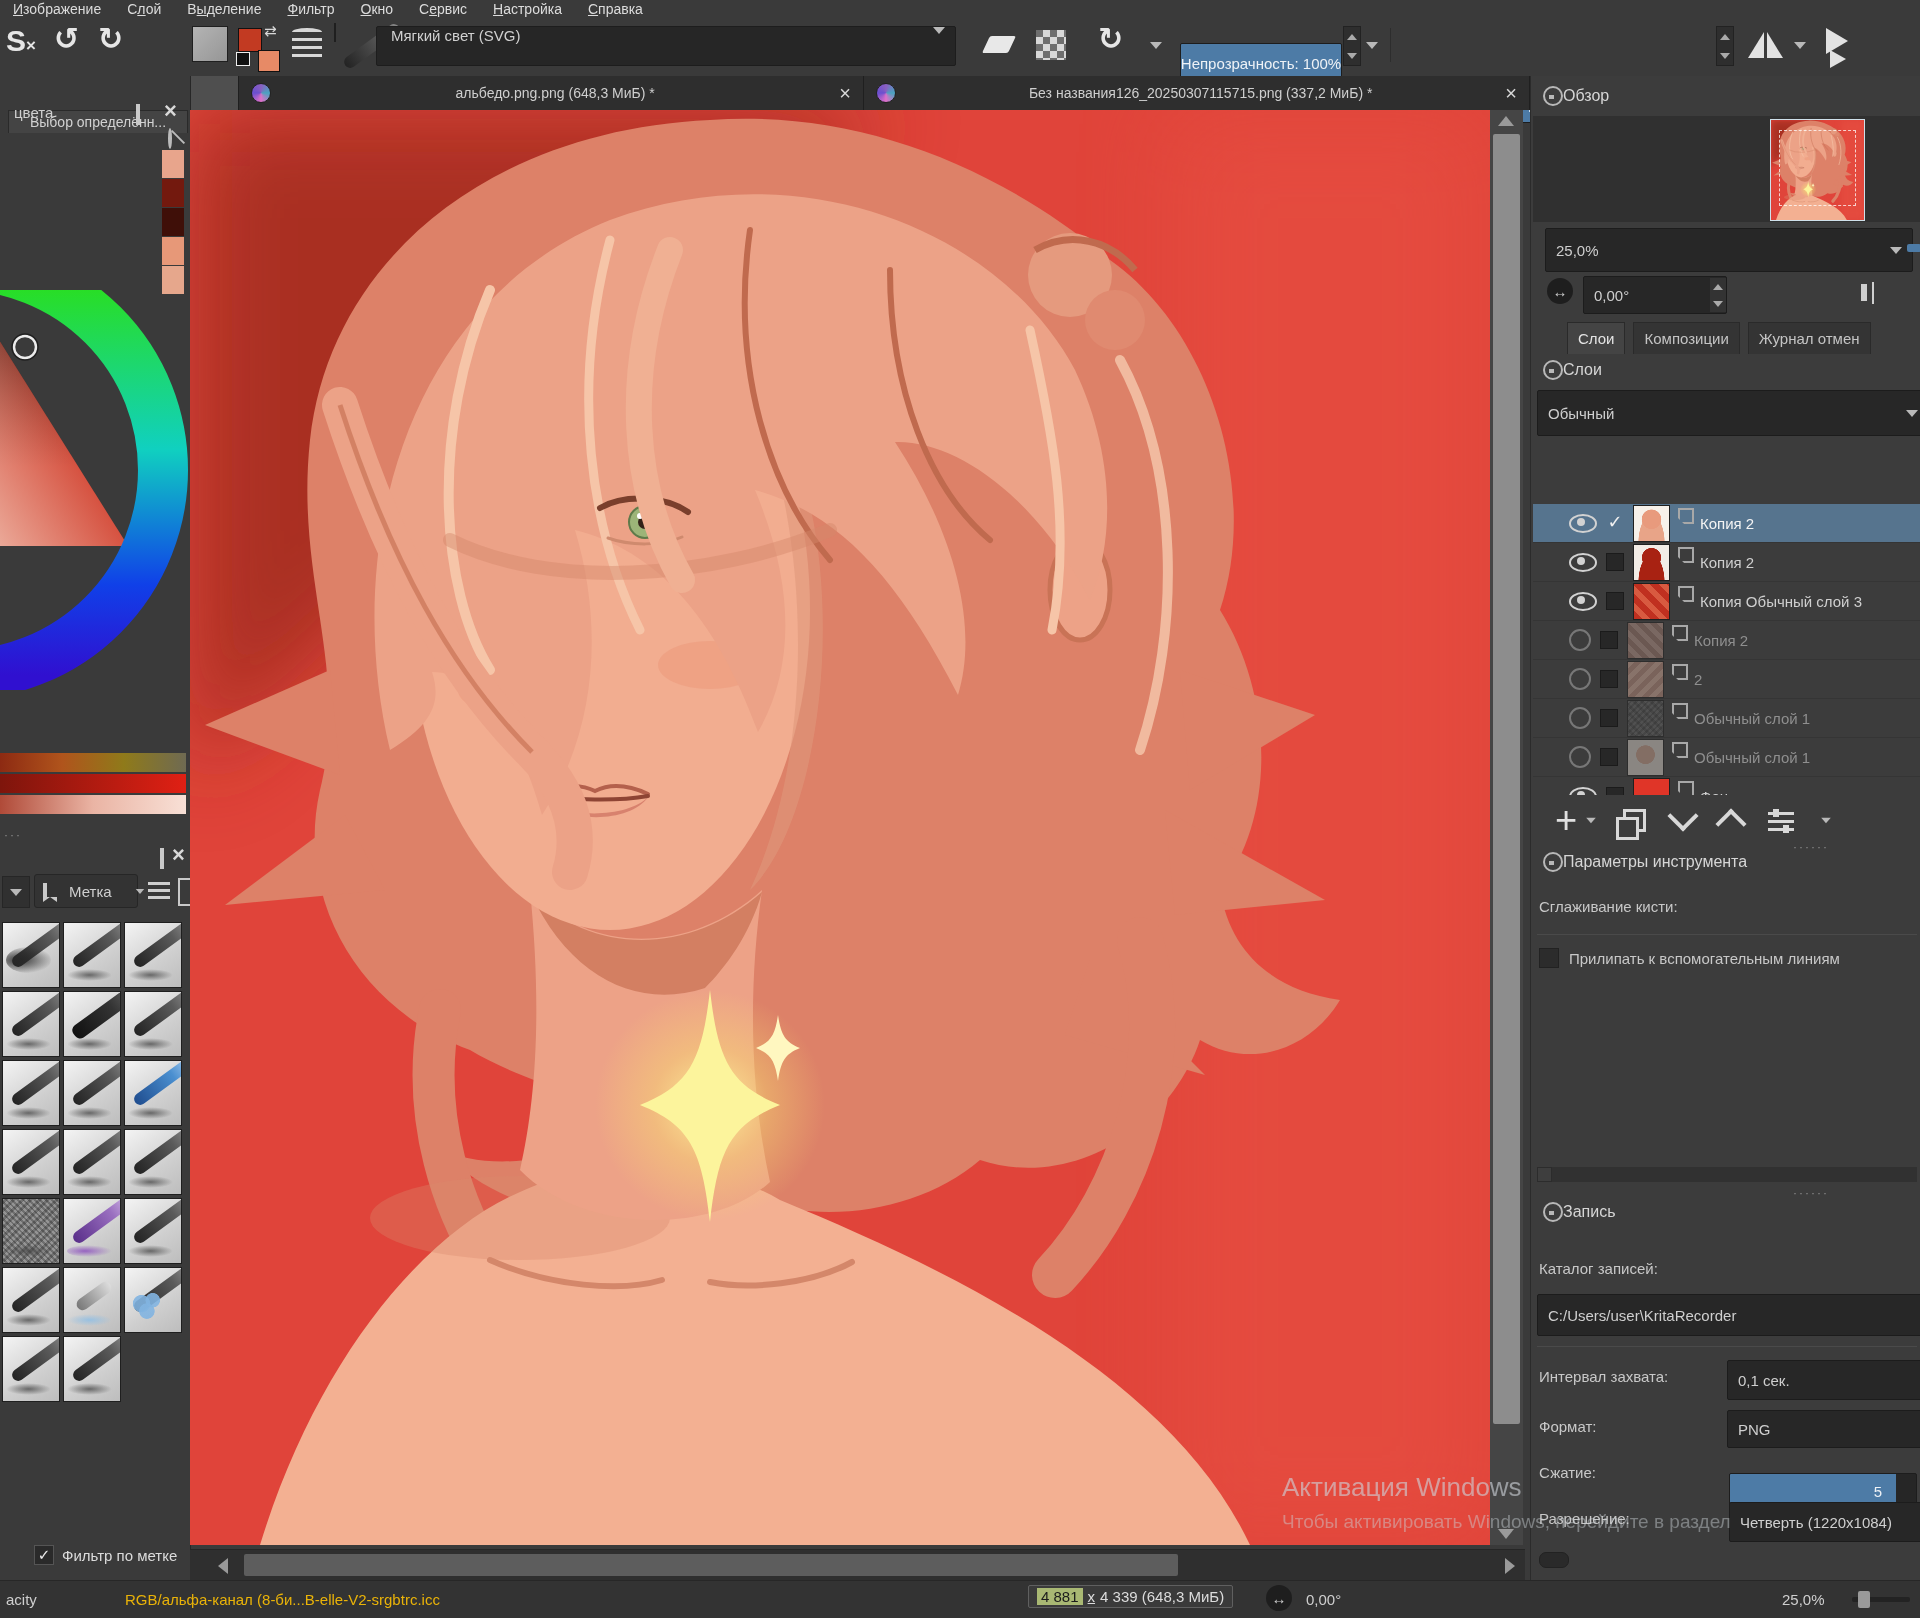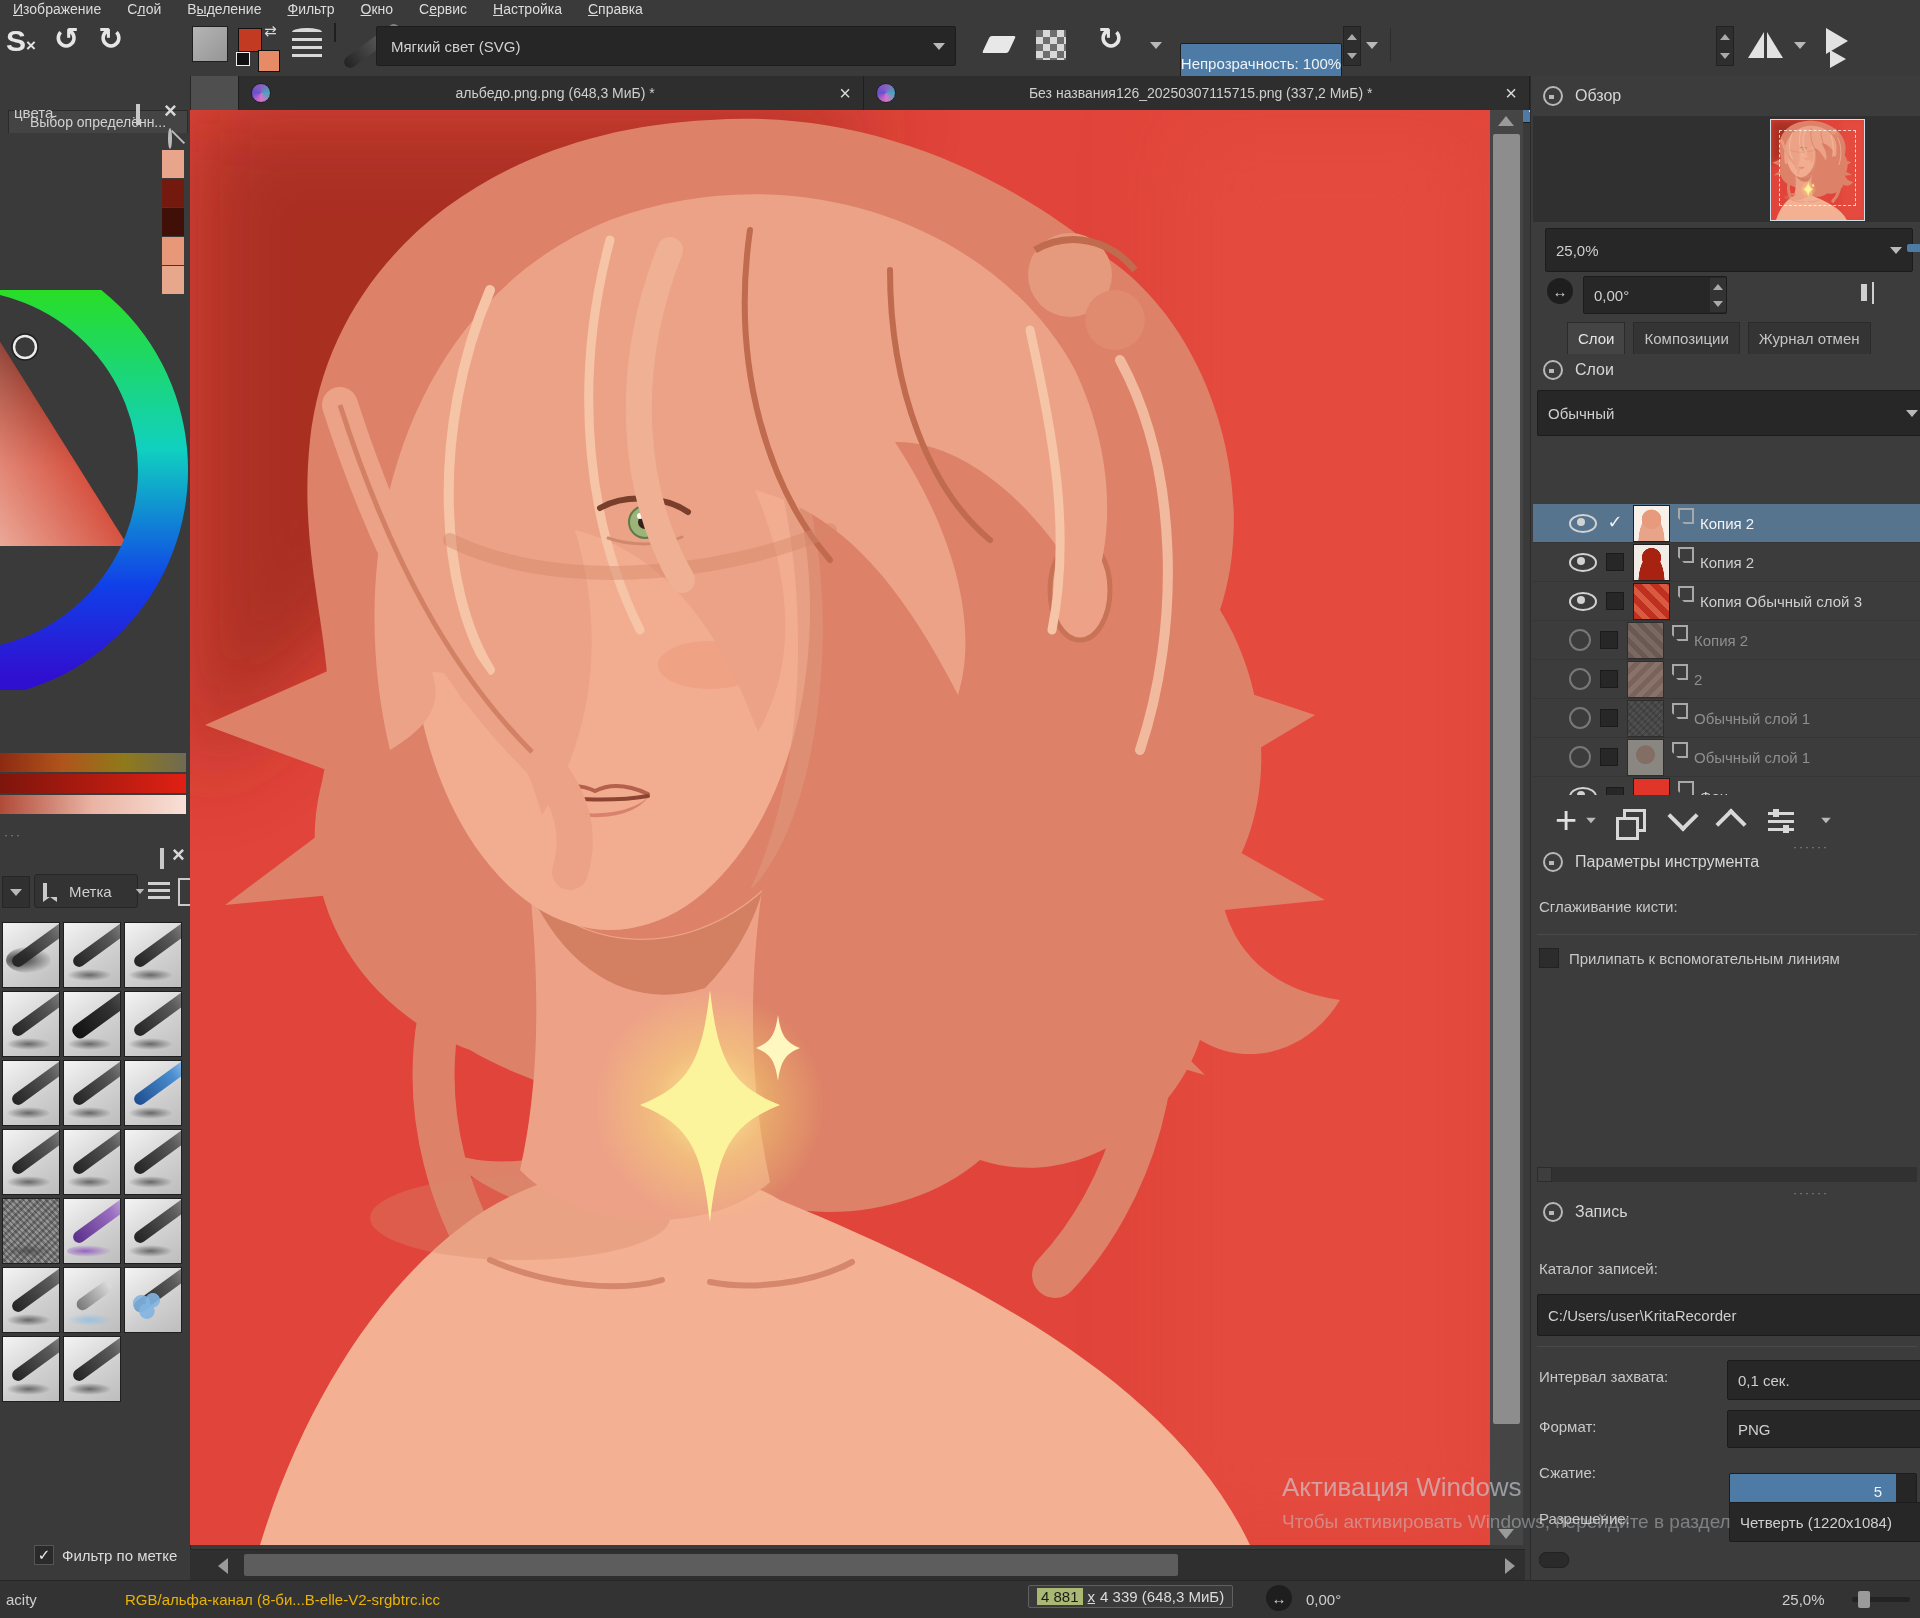--- a/index.html
+++ b/index.html
@@ -8,21 +8,21 @@
   .ab{position:absolute;}
   u{text-decoration:underline;}
 
   
   #menubar{left:0;top:0;width:1920px;height:18px;background:#3a3a3a;display:flex;align-items:center;}
   .mi{padding:0 13px;font-size:14px;color:#dcdcdc;white-space:nowrap;}
 
   
   #toolbar{left:0;top:18px;width:1920px;height:58px;background:#3a3a3a;border-bottom:1px solid #2c2c2c;}
   .tglyph{font-size:30px;font-weight:bold;color:#e6e6e6;line-height:30px;}
-  .combo{background:#262626;border:1px solid #1d1d1d;border-radius:2px;color:#d0d0d0;display:flex;align-items:center;}
+  .combo{background:#262626;border:1px solid #1d1d1d;border-radius:2px;color:#d0d0d0;display:flex;align-items:flex-start;}
   .combo .ctext{padding-left:14px;flex:1;white-space:nowrap;overflow:hidden;}
   .caret{width:0;height:0;border-left:6px solid transparent;border-right:6px solid transparent;border-top:7px solid #b9b9b9;}
   .slider{background:#262626;border:1px solid #1d1d1d;border-radius:2px;position:relative;overflow:hidden;}
   .slider .fill{position:absolute;left:0;top:0;bottom:0;background:#4d7ba6;}
   .slider .stext{position:absolute;left:0;right:0;top:0;bottom:0;display:flex;align-items:center;justify-content:center;color:#eef2f6;white-space:nowrap;}
   .spin{width:16px;background:#2e2e2e;border:1px solid #222;display:flex;flex-direction:column;align-items:center;justify-content:space-around;}
   .spin i{width:0;height:0;border-left:5px solid transparent;border-right:5px solid transparent;}
   .spin .up{border-bottom:6px solid #aaa;} .spin .dn{border-top:6px solid #aaa;}
   .chip{border:1px solid #1f1f1f;}
   .checker{background-image:linear-gradient(45deg,#d8d8d8 25%,transparent 25%,transparent 75%,#d8d8d8 75%),
@@ -76,21 +76,21 @@
   .vscroll{left:1490px;top:110px;width:33px;height:1435px;background:#454545;}
   .vthumb{left:3px;top:24px;width:27px;height:1290px;background:#8d8d8d;border-radius:2px;}
   .sarr{width:0;height:0;}
   .hscroll{left:190px;top:1549px;width:1335px;height:31px;background:#2f2f2f;border-top:1px solid #262626;}
   .hthumb{left:54px;top:4px;width:934px;height:22px;background:#5d5d5d;border-radius:2px;}
 
   
   #rightpanel{left:1530px;top:76px;width:390px;height:1504px;background:#3c3c3c;border-left:1px solid #2b2b2b;overflow:hidden;}
   .lockc{width:16px;height:16px;border:2px solid #b8b8b8;border-radius:50%;position:relative;flex:none;}
   .lockc::after{content:'';position:absolute;left:4px;top:7px;width:5px;height:4px;background:#b8b8b8;}
-  .dkhead{display:flex;align-items:center;gap:12px;font-size:16px;color:#d6d6d6;}
+  .dkhead{display:flex;align-items:center;font-size:16px;color:#d6d6d6;}
   .rfield{background:#272727;border:1px solid #1c1c1c;border-radius:2px;color:#cfcfcf;display:flex;align-items:center;padding-left:10px;white-space:nowrap;overflow:hidden;}
   .rtab{border:1px solid #2a2a2a;border-bottom:none;background:#343434;color:#c4c4c4;font-size:15px;
         display:flex;align-items:center;justify-content:center;white-space:nowrap;overflow:hidden;padding:0 10px;}
   .rtab.active{background:#444;color:#e4e4e4;}
   .opbar{background:#4d7ba6;border:1px solid #3a5f80;color:#eef4f9;display:flex;align-items:center;justify-content:center;gap:10px;font-size:15px;}
 
   .lrow{display:flex;align-items:center;height:38px;padding-left:36px;background:#3c3c3c;border-bottom:1px solid #353535;}
   .lrow.sel{background:#56748e;}
   .leye{width:24px;height:15px;border:2px solid #d2d2d2;border-radius:50%;position:relative;flex:none;}
   .leye::after{content:'';position:absolute;left:6px;top:2px;width:8px;height:8px;border-radius:50%;background:#d2d2d2;}

